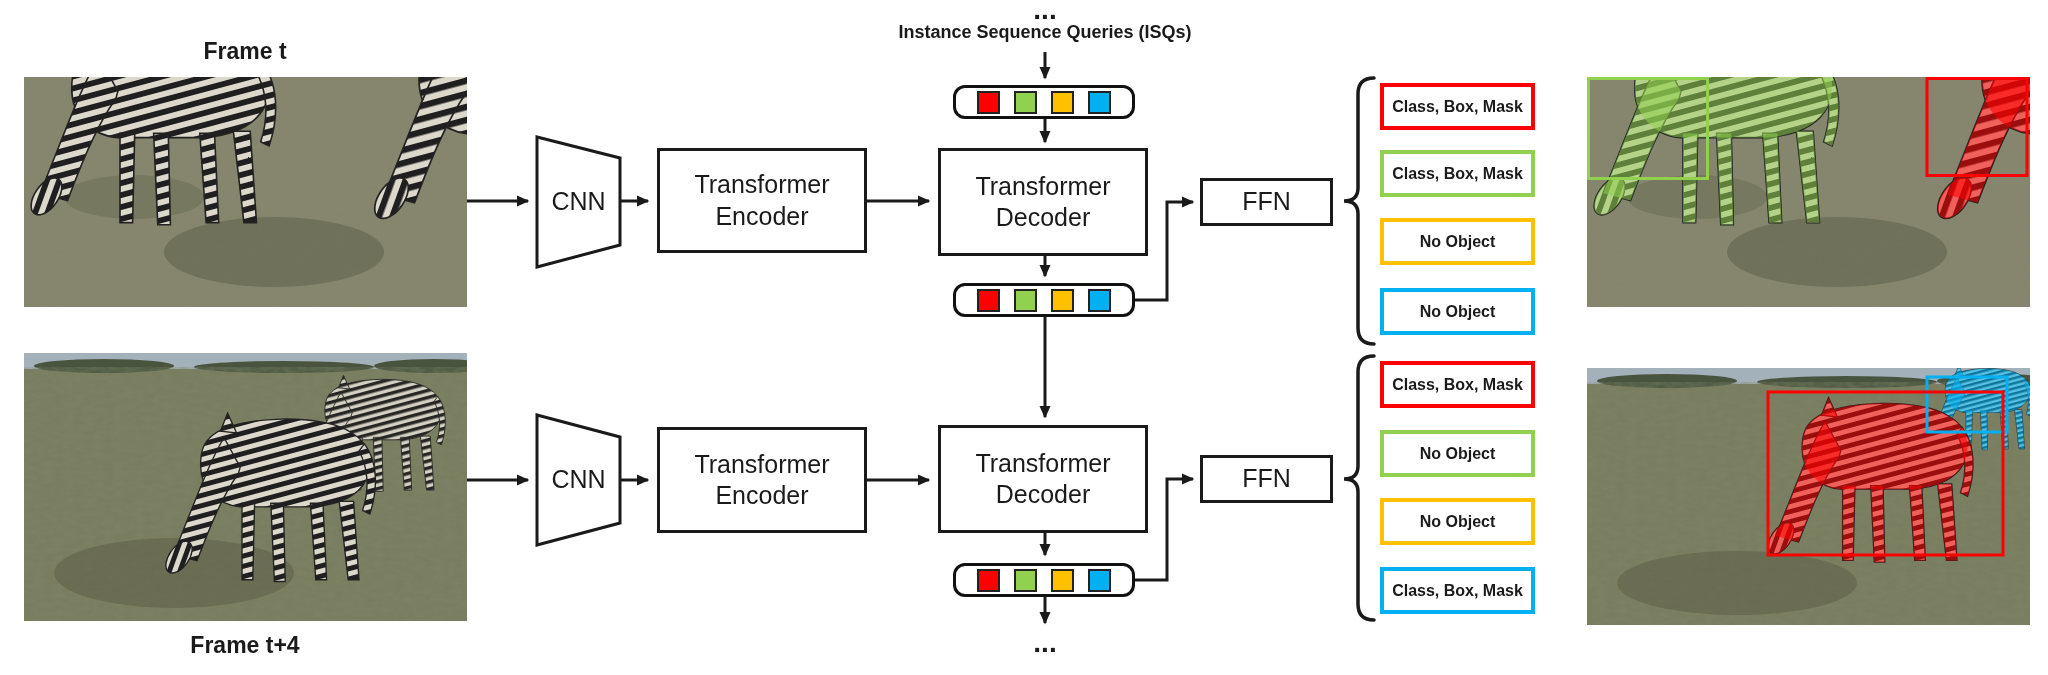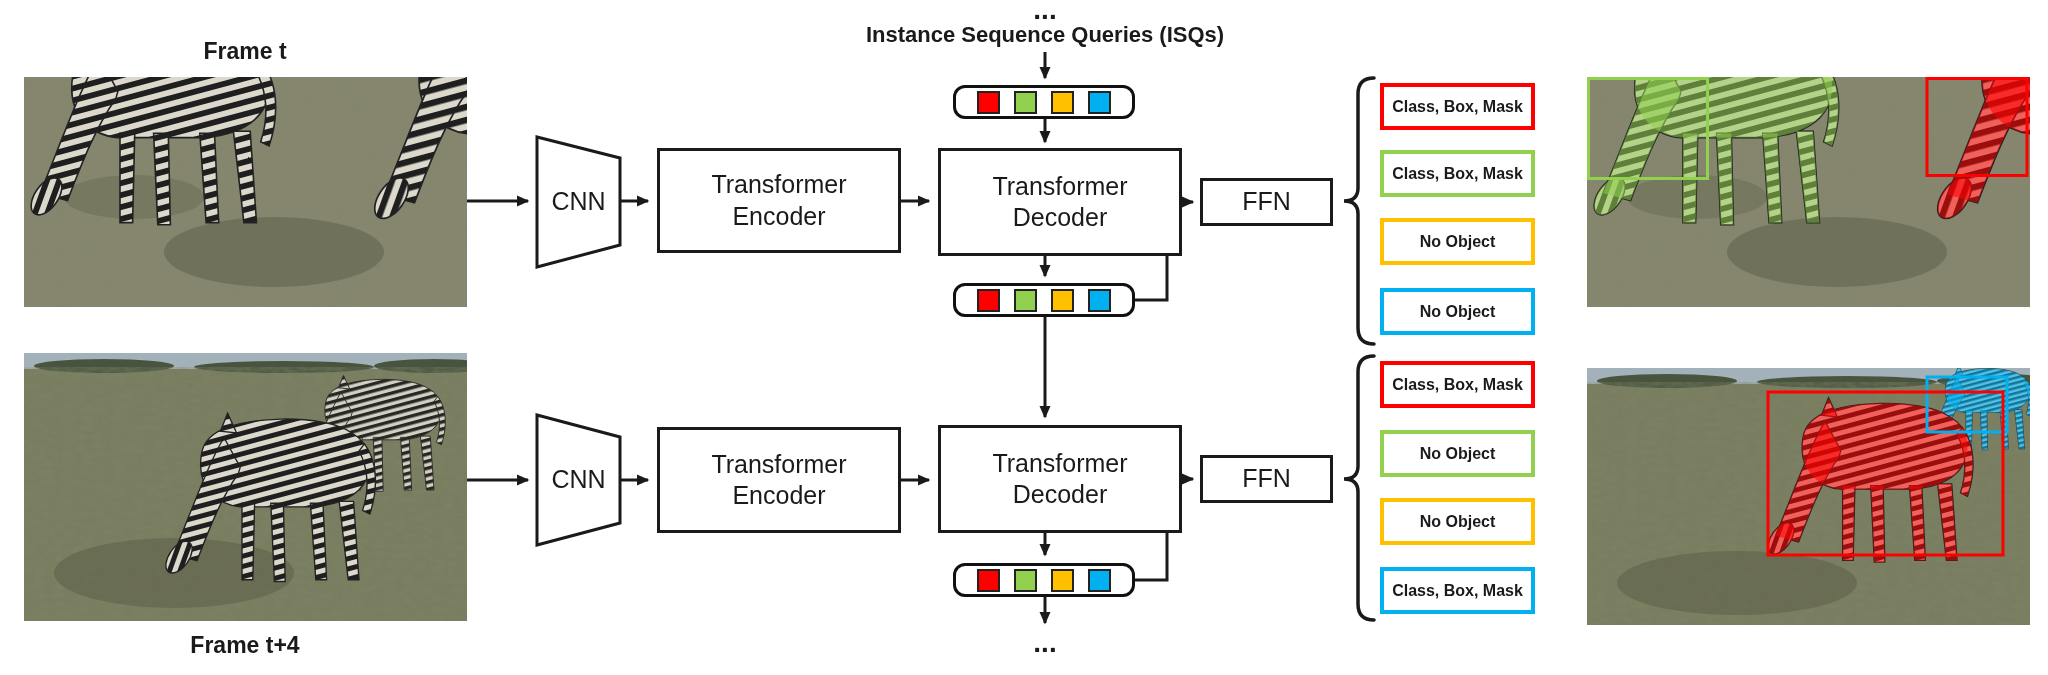--- a/index.html
+++ b/index.html
@@ -3,30 +3,30 @@
 <meta charset="utf-8">
 <style>
   html,body{margin:0;padding:0;background:#ffffff;}
   .canvas{position:relative;width:2048px;height:675px;background:#ffffff;overflow:hidden;
           font-family:"Liberation Sans",sans-serif;color:#1a1a1a;}
   .abs{position:absolute;}
   .overlay{position:absolute;left:0;top:0;width:2048px;height:675px;pointer-events:none;}
   .blockbox{position:absolute;border:3px solid #1a1a1a;background:#ffffff;display:flex;
             align-items:center;justify-content:center;text-align:center;font-size:25px;
             line-height:1.25;box-sizing:border-box;}
-  .wrapbox{width:244px;padding:0 18px;}
+  .wrapbox{width:210px;padding:0 18px;}
   .cnnlabel{position:absolute;width:83px;text-align:center;font-size:25px;}
   .qbox{position:absolute;width:182px;height:34px;border:3px solid #111;border-radius:12px;
         background:#fff;display:flex;align-items:center;justify-content:center;gap:14px;
         box-sizing:border-box;}
   .qsq{width:23px;height:23px;border:2px solid #222;box-sizing:border-box;display:block;}
   .olabel{position:absolute;left:1380px;width:155px;height:47px;border:4px solid #000;
           background:#fff;display:flex;align-items:center;justify-content:center;
           font-size:16px;font-weight:bold;box-sizing:border-box;white-space:nowrap;}
-  .figtitle{position:absolute;font-weight:bold;font-size:22px;text-align:center;}
+  .figtitle{position:absolute;font-weight:bold;font-size:18px;text-align:center;}
   .framelabel{position:absolute;font-weight:bold;font-size:23px;text-align:center;width:200px;}
   .dots{position:absolute;font-weight:bold;font-size:28px;text-align:center;width:60px;line-height:20px;}
   .photo{position:absolute;display:block;}
 </style>
 </head>
 <body>
 
 <div class="canvas">
 
   <svg class="overlay" viewBox="0 0 2048 675">

